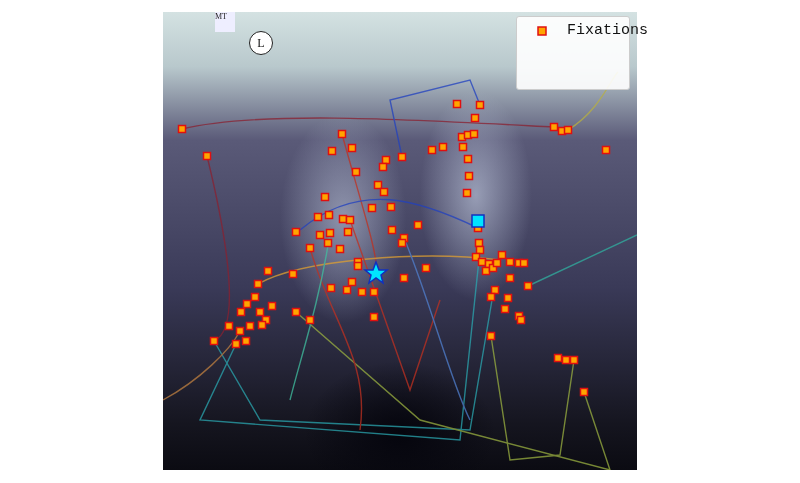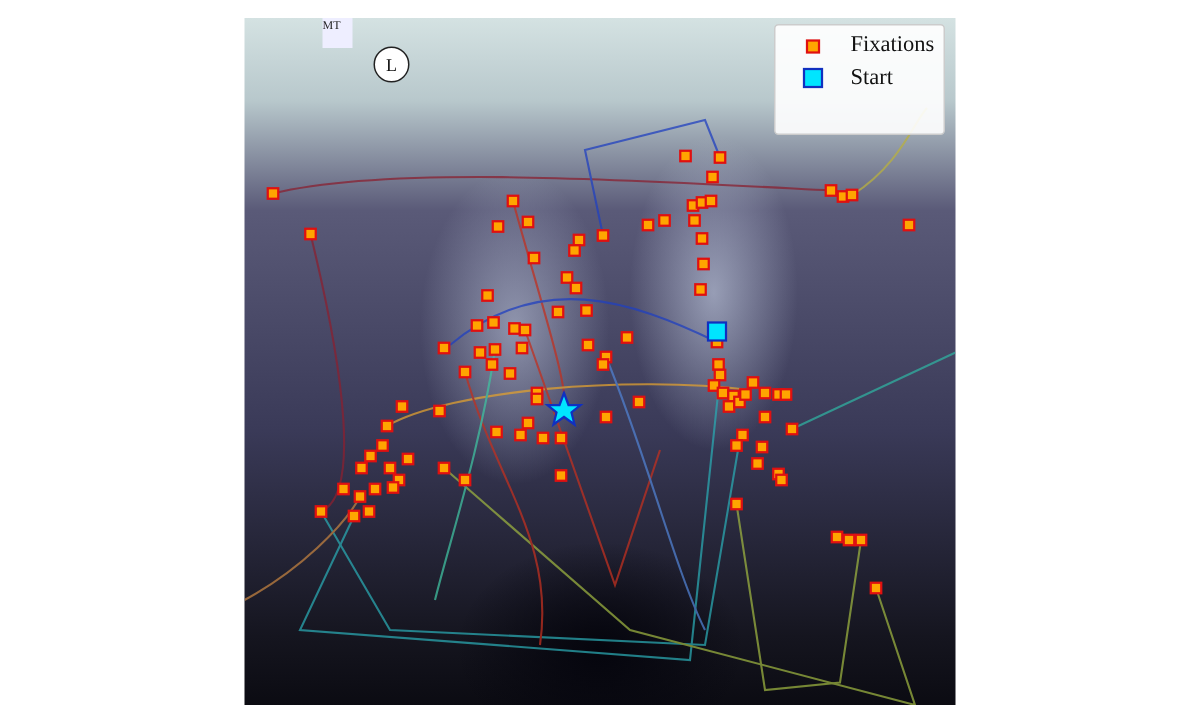--- a/index.html
+++ b/index.html
@@ -4,21 +4,21 @@
 <style>
 html,body{margin:0;padding:0;background:#fff;}
 body{width:800px;height:483px;position:relative;overflow:hidden;font-family:"Liberation Serif",serif;}
 #xray{position:absolute;left:163px;top:12px;width:474px;height:458px;overflow:hidden;
  background:
   radial-gradient(ellipse 90px 150px at 38% 45%, rgba(200,210,230,0.55), transparent 70%),
   radial-gradient(ellipse 80px 150px at 66% 40%, rgba(200,210,230,0.6), transparent 70%),
   radial-gradient(ellipse 120px 90px at 50% 92%, #05050d, transparent 80%),
   linear-gradient(180deg,#d4e2e2 0%,#b8c8cc 12%,#5a5a78 28%,#3a3a58 60%,#15151f 90%,#0b0b12 100%);}
 #overlay{position:absolute;left:0;top:0;}
-#legend{position:absolute;left:516px;top:16px;width:112px;height:72px;background:rgba(255,255,255,0.9);border:1px solid #ccc;border-radius:3px;}
+#legend{position:absolute;left:516px;top:16px;width:112px;height:72px;background:rgba(255,255,255,0.9);border:1px solid #ccc;border-radius:3px;font-family:Liberation Mono, monospace;}
 .leg-row{position:absolute;left:0;width:112px;height:20px;}
 .leg-txt{position:absolute;left:50px;top:1px;font-size:15px;color:#111;}
 .leg-sym{position:absolute;left:12px;top:0;width:26px;height:20px;}
 #tag{position:absolute;left:249px;top:31px;width:22px;height:22px;border:1.5px solid #222;border-radius:50%;background:#fff;font-size:12px;text-align:center;line-height:22px;color:#111;}
 #mt{position:absolute;left:215px;top:12px;width:20px;height:20px;background:#eef;font-size:8px;color:#222;text-align:left;line-height:9px;}
 </style>
 </head>
 <body>
 
 <div id="xray">
@@ -151,19 +151,13 @@
 <div id="mt">MT</div>
 <div id="tag">L</div>
 
 <div id="legend">
   <div class="leg-row" style="top:4px">
     <svg class="leg-sym">
         <rect x="9" y="6" width="8" height="8" fill="#ffa500" stroke="#e01010" stroke-width="1.5"></rect>
       </svg>
     <span class="leg-txt">Fixations</span>
   </div>
-  <div class="leg-row" style="top:26px">
-    <svg class="leg-sym">
-        <rect x="7" y="3" width="12" height="12" fill="#00e5ff" stroke="#1030c0" stroke-width="1.5"></rect>
-      </svg>
-    <span class="leg-txt">Start</span>
-  </div>
 </div>
 
 </body></html>

